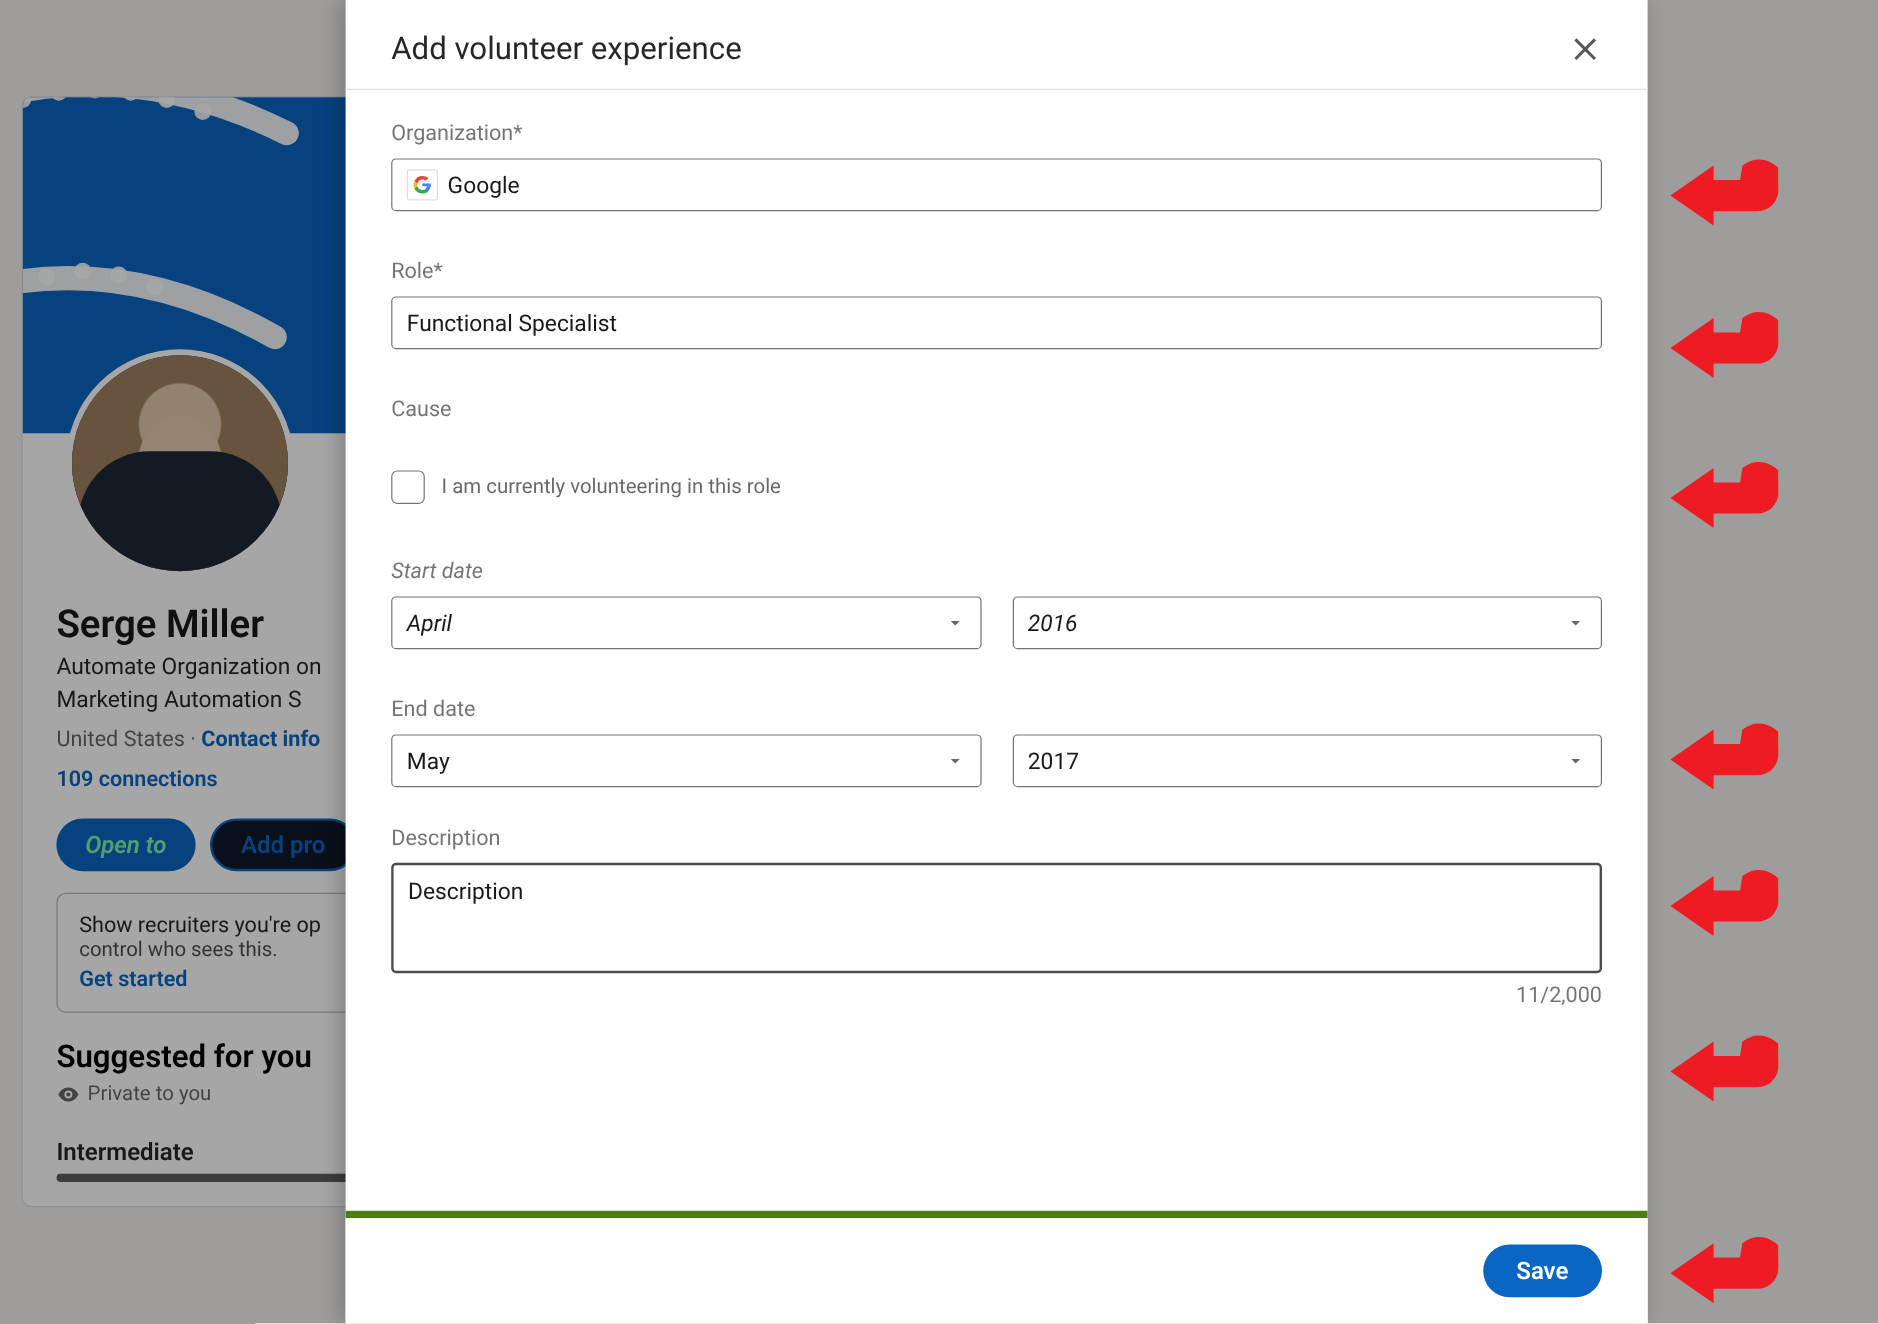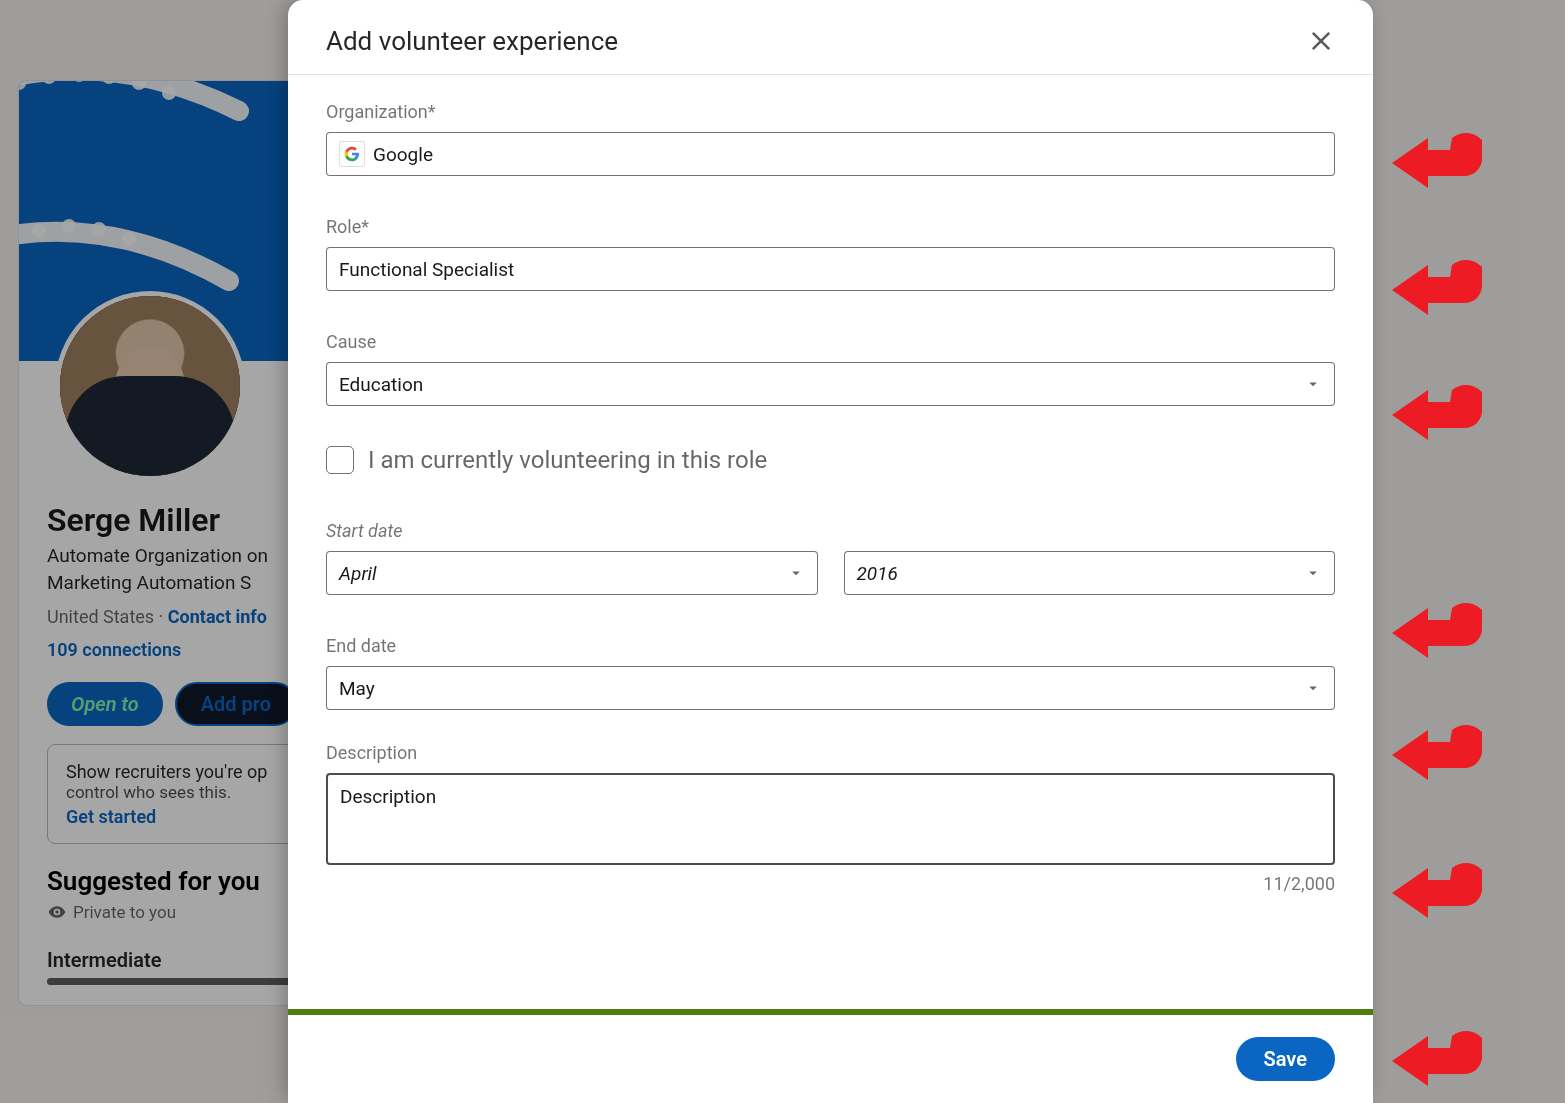--- a/index.html
+++ b/index.html
@@ -30,35 +30,35 @@
     .callout-sub { font-size:17px; color:rgba(0,0,0,0.7); margin-bottom:4px;}
     .callout-link { color:#0a66c2; font-weight:600; font-size:18px;}
     .suggested { margin-top:22px;}
     .suggested h2 { font-size:26px; font-weight:600; margin-bottom:6px;}
     .private { font-size:17px; color:rgba(0,0,0,0.6); display:flex; align-items:center; gap:6px; margin-bottom:26px;}
     .intermediate { font-size:20px; font-weight:600; color:rgba(0,0,0,0.85); margin-bottom:6px;}
     .progress { height:7px; background:#ddd; border-radius:4px; width:100%; overflow:hidden;}
     .progress-fill { height:100%; background:#5e5e5e; width:60%;}
 
     
-    .modal { position:absolute; left:288px; top:0; width:1085px; height:1103px; background:#fff; z-index:3; box-shadow: -4px 0 18px rgba(0,0,0,0.25); border-radius: 15px;}
+    .modal { position:absolute; left:288px; top:0; width:1085px; height:1103px; background:#fff; z-index:3; box-shadow: -4px 0 18px rgba(0,0,0,0.25);}
     .modal-header { padding:26px 38px 18px 38px; display:flex; justify-content:space-between; align-items:center; border-bottom:1px solid #e0e0e0;}
     .modal-title { font-size:26px; font-weight:400; color:rgba(0,0,0,0.85);}
     .close-x { width:28px; height:28px; color:rgba(0,0,0,0.6); cursor:pointer;}
     .modal-body { padding: 26px 38px 0 38px; }
     .field { margin-bottom: 40px; }
     .field-label { font-size:18px; color:rgba(0,0,0,0.55); margin-bottom:10px; display:block;}
     .input { width:100%; height:44px; border:1px solid rgba(0,0,0,0.55); border-radius:4px; padding: 0 12px; font-size:19px; color:rgba(0,0,0,0.9); background:#fff;}
     .input-with-icon { display:flex; align-items:center; }
     .org-icon-box { width:26px; height:26px; border:1px solid #ddd; margin-right:8px; display:flex; align-items:center; justify-content:center; border-radius:2px;}
     .select { width:100%; height:44px; border:1px solid rgba(0,0,0,0.55); border-radius:4px; padding: 0 12px; font-size:19px; color:rgba(0,0,0,0.9); background:#fff; display:flex; align-items:center; justify-content:space-between;}
     .chev { color:rgba(0,0,0,0.55); }
     .checkbox-row { display:flex; align-items:center; gap:14px; margin-bottom:46px;}
     .checkbox { width:28px; height:28px; border:1.5px solid rgba(0,0,0,0.55); border-radius:5px;}
-    .checkbox-label { font-size:24px; color:rgba(0,0,0,0.6);}
+    .checkbox-label { font-size:17px; color:rgba(0,0,0,0.6);}
     .date-row { display:flex; gap:26px;}
     .date-row .select { flex:1; }
     .textarea { width:100%; height:92px; border:2px solid rgba(0,0,0,0.7); border-radius:4px; padding:10px 12px; font-size:19px; color:rgba(0,0,0,0.9); resize:none; font-family:inherit;}
     .char-count { text-align:right; font-size:18px; color:rgba(0,0,0,0.55); margin-top:4px;}
     .modal-footer { border-top:6px solid #4d7c0f; padding:22px 38px; display:flex; justify-content:flex-end; position:absolute; bottom:0; left:0; right:0; background:#fff;}
     .save-btn { background:#0a66c2; color:#fff; border:none; border-radius:26px; padding:10px 28px; font-size:20px; font-weight:600;}
 
     
     .arrow { position:absolute; z-index:5; }
     .arrow svg { display:block; }
@@ -161,26 +161,20 @@
       </div>
     </div>
 
     <div class="field">
       <label class="field-label">Role*</label>
       <input class="input" value="Functional Specialist" style="">
     </div>
 
     <div class="field">
       <label class="field-label">Cause</label>
-      <div class="select">
-        <span>Education</span>
-        <svg class="chev" width="18" height="18" viewBox="0 0 24 24" fill="rgba(0,0,0,0.6)">
-            <path d="M7 10l5 5 5-5z"></path>
-          </svg>
-      </div>
     </div>
 
     <div class="checkbox-row">
       <div class="checkbox"></div>
       <span class="checkbox-label">I am currently volunteering in this role</span>
     </div>
 
     <div class="field" style="margin-bottom:40px;font-style:italic;">
       <label class="field-label">Start date</label>
       <div class="date-row">
@@ -197,20 +191,26 @@
             </svg>
         </div>
       </div>
     </div>
 
     <div class="field" style="margin-bottom:32px;">
       <label class="field-label">End date</label>
       <div class="date-row">
         <div class="select">
           <span>May</span>
+          <svg class="chev" width="18" height="18" viewBox="0 0 24 24" fill="rgba(0,0,0,0.6)">
+              <path d="M7 10l5 5 5-5z"></path>
+            </svg>
+        </div>
+        <div class="select">
+          <span>2017</span>
           <svg class="chev" width="18" height="18" viewBox="0 0 24 24" fill="rgba(0,0,0,0.6)">
               <path d="M7 10l5 5 5-5z"></path>
             </svg>
         </div>
       </div>
     </div>
 
     <div class="field" style="margin-bottom:0;">
       <label class="field-label">Description</label>
       <textarea class="textarea" style="">Description</textarea>

